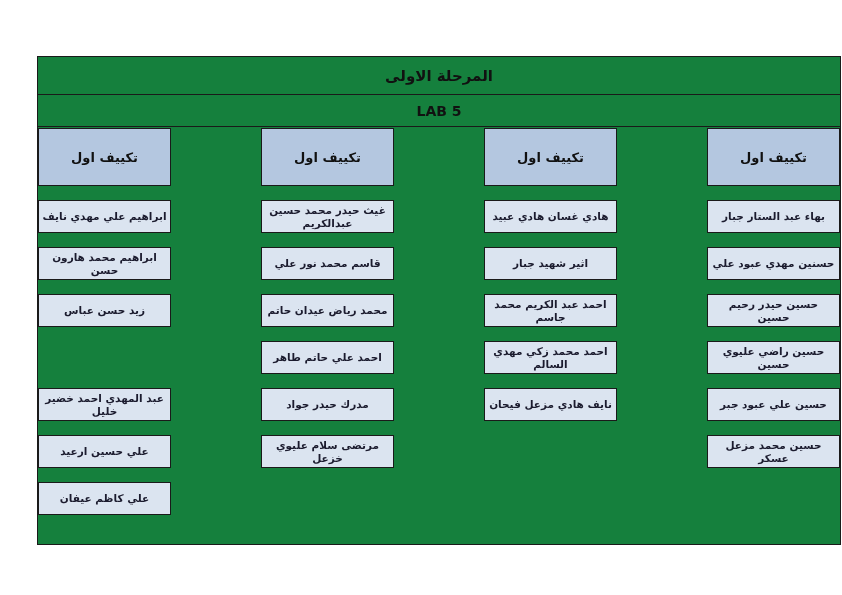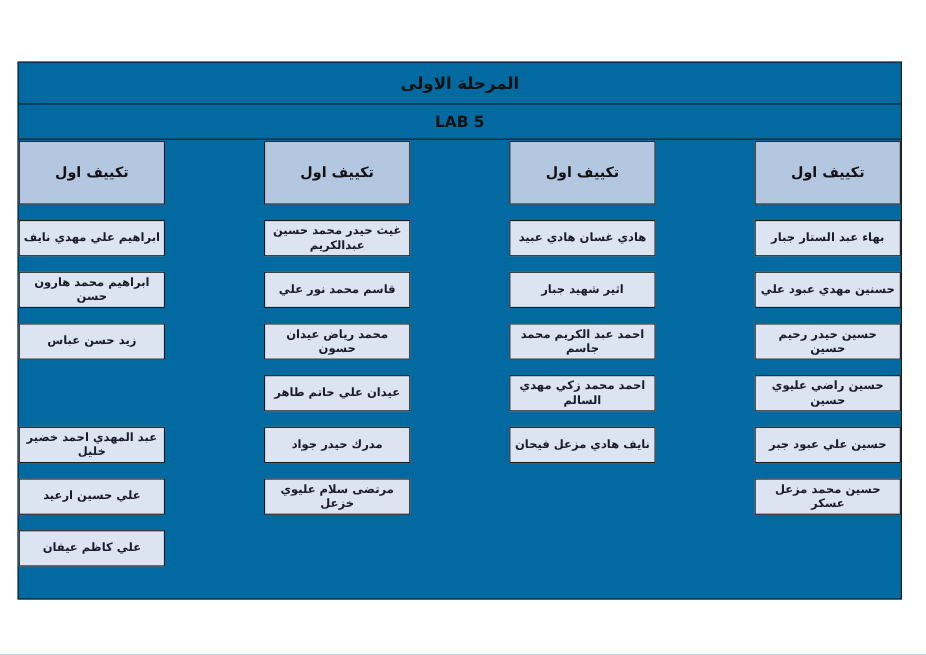--- a/index.html
+++ b/index.html
@@ -20,27 +20,27 @@
     position: absolute;
     left: 0;
     top: 0;
     width: 842px;
     height: 595px;
   }
 
   
   .sheet {
     position: absolute;
-    left: 16px;
+    left: 37px;
     top: 56px;
     width: 804px;
     height: 489px;
     border: 1.3px solid #1a1a1a;
     box-sizing: border-box;
-    background: #0369a1;
+    background: #15803d;
   }
 
   .title-row {
     height: 38px;
     border-bottom: 1.3px solid #1a1a1a;
     display: flex;
     align-items: center;
     justify-content: center;
     box-sizing: border-box;
   }
@@ -199,24 +199,24 @@
         <div class="col-header">
           <span class="col-header-text">تكييف اول</span>
         </div>
         <div class="cell">
             <span class="cell-text">غيث حيدر محمد حسين عبدالكريم</span>
           </div>
         <div class="cell">
             <span class="cell-text">قاسم محمد نور علي</span>
           </div>
         <div class="cell">
-            <span class="cell-text">محمد رياض عيدان حسون</span>
-          </div>
-        <div class="cell">
-            <span class="cell-text">عيدان علي حاتم طاهر</span>
+            <span class="cell-text">محمد رياض عيدان حاتم</span>
+          </div>
+        <div class="cell">
+            <span class="cell-text">احمد علي حاتم طاهر</span>
           </div>
         <div class="cell">
             <span class="cell-text">مدرك حيدر جواد</span>
           </div>
         <div class="cell">
             <span class="cell-text">مرتضى سلام عليوي خزعل</span>
           </div>
       </div>
 
       <div class="gap-col"></div>

